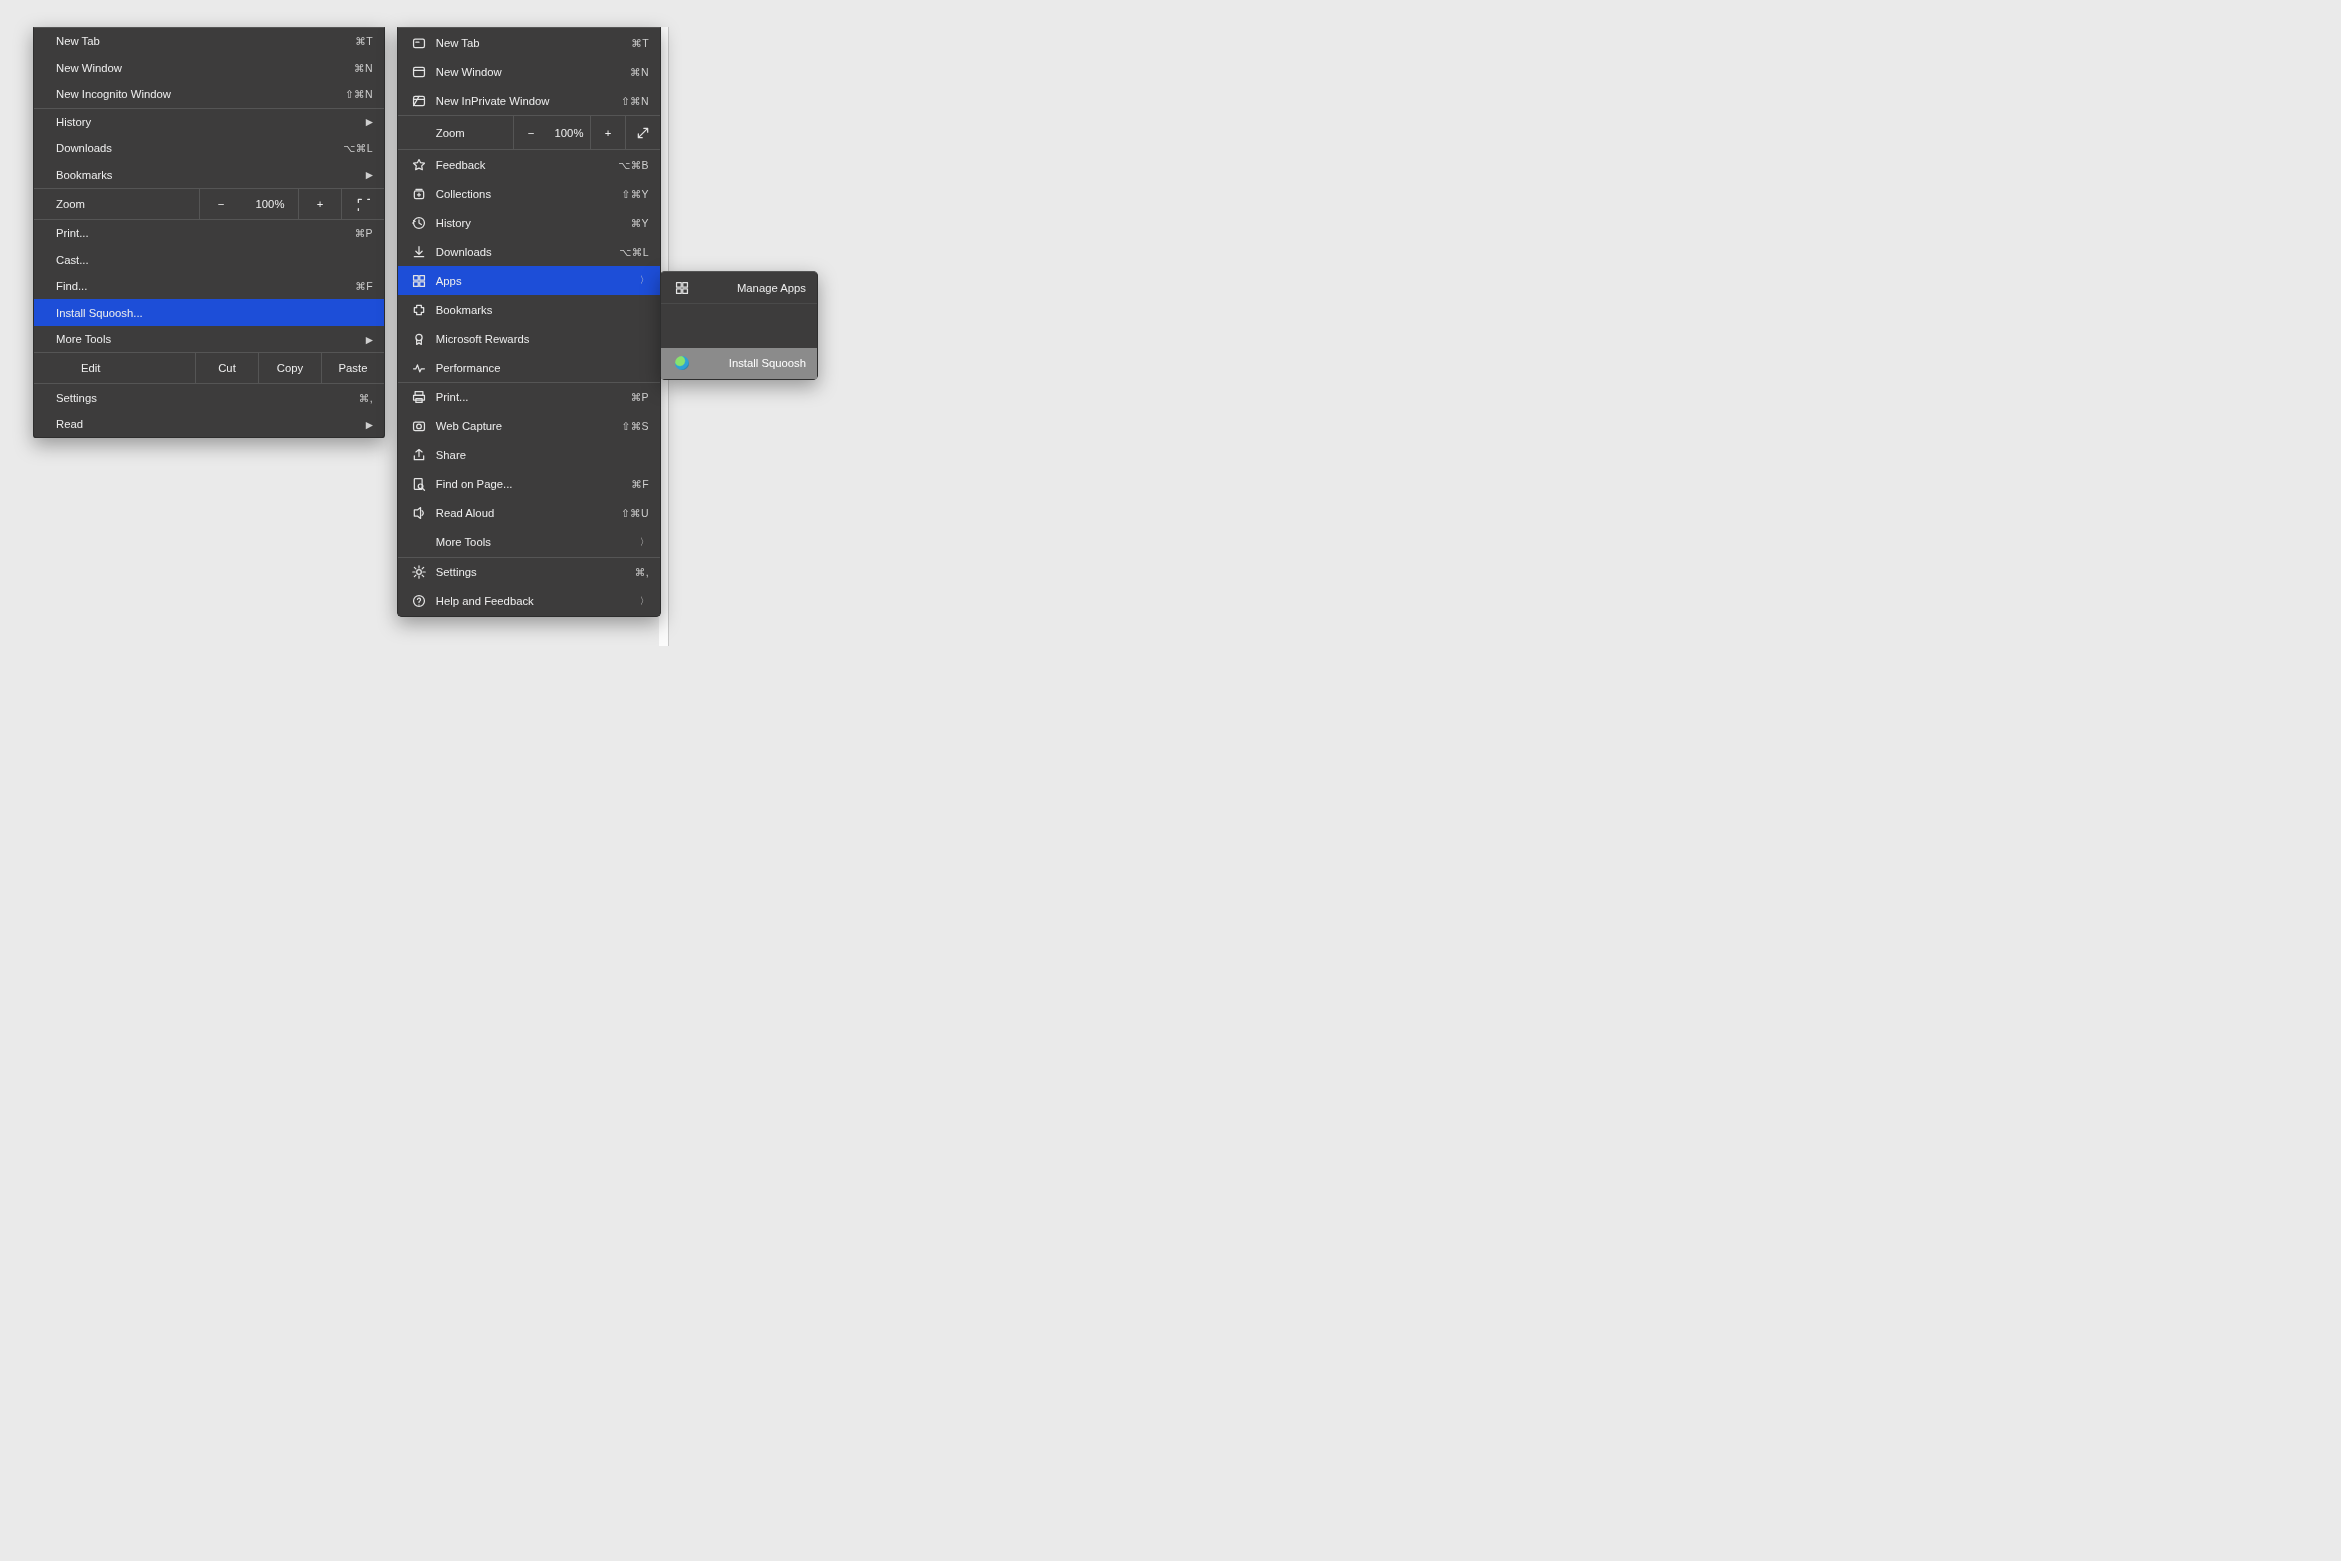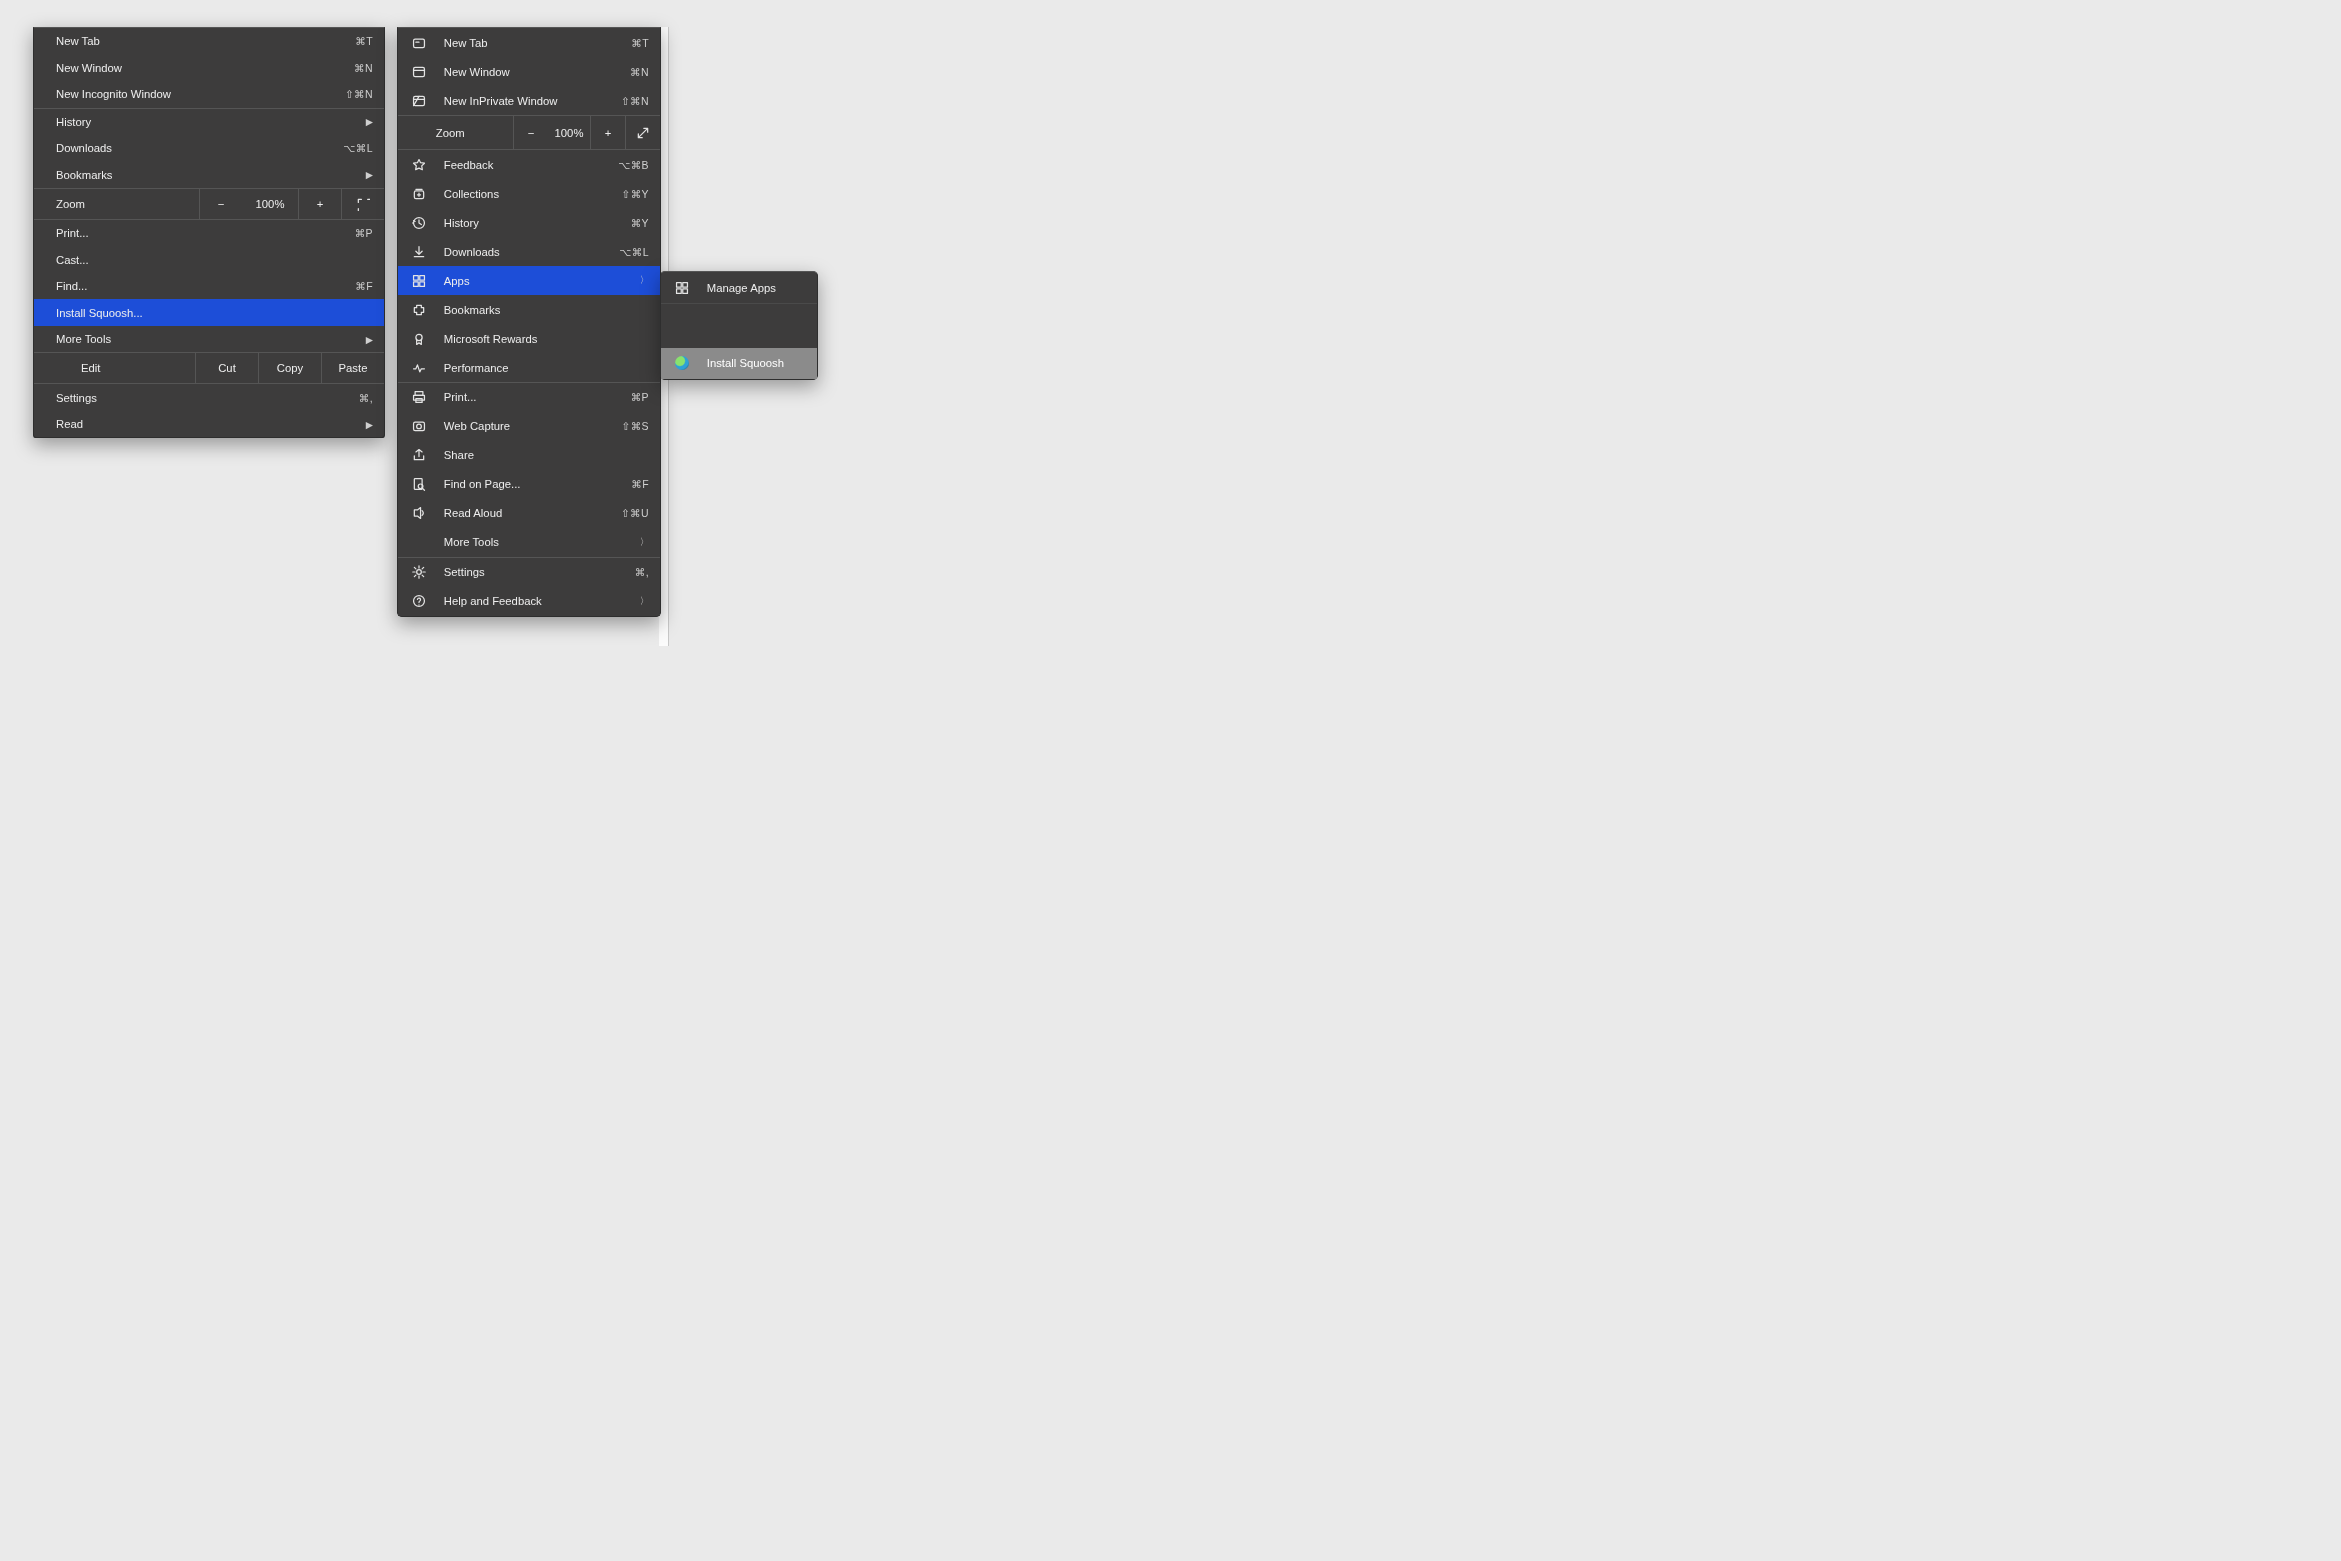--- a/index.html
+++ b/index.html
@@ -15,21 +15,20 @@
     border-bottom:0.8px solid #2e2e2e;
     box-shadow:0 6.2px 19px rgba(0,0,0,.35);
     color:#eee;
     font-size:11.3px;
   }
   .row{
     display:flex;align-items:center;
     height:26.5px;
     padding:0 11px;
     cursor:default;
-    gap:8px;
   }
   .row.highlight{background:#1d4ed8;}
   .row.sub-highlight{background:#8b8b8b;color:#fff;margin-top:44px;}
   .sep{height:0.8px;background:#555;margin:0;}
   .label{flex:1;white-space:nowrap;}
   .shortcut{color:#cfcfcf;font-size:10.5px;letter-spacing:0.4px;}
   .chev{color:#cfcfcf;font-size:9.4px;margin-left:auto;}
   .iconcell{width:19px;display:flex;align-items:center;justify-content:center;margin-right:7.8px;}
   .iconcell svg, .iconcell span{color:#e4e4e4;}
   .squoosh-dot{width:14px;height:14px;border-radius:50%;
@@ -50,21 +49,21 @@
   
   #edge{left:397px;top:27px;width:262px;border-radius:0 0 4.7px 4.7px;}
   #edge .row{height:29px;}
   #edge .zoomrow{display:flex;align-items:center;height:33px;border-top:0.8px solid #555;border-bottom:0.8px solid #555;}
   #edge .zoomrow .iconcell{margin-left:11px;}
   #edge .zoomrow .zlabel{flex:1;}
   #edge .zoomrow .btn{width:34px;height:33px;display:flex;align-items:center;justify-content:center;border-left:0.8px solid #555;}
   #edge .zoomrow .pct{width:42px;text-align:center;}
 
   #edgeApps{left:660px;top:271px;width:156px;border-radius:4.7px;}
-  #edgeApps .row{height:31px;}
+  #edgeApps .row{height:31px;text-align:right;}
   #edgeApps .sep{background:#4a4a4a;}
 
   
   #pagesliver{position:absolute;left:659px;top:27px;width:9.4px;height:619px;background:#fbfbfb;border-right:0.8px solid #c8c8c8;}
 
   svg{width:14px;height:14px;stroke:#e4e4e4;stroke-width:1.6;fill:none;stroke-linecap:round;stroke-linejoin:round;}
 </style>
 </head>
 <body>
 

